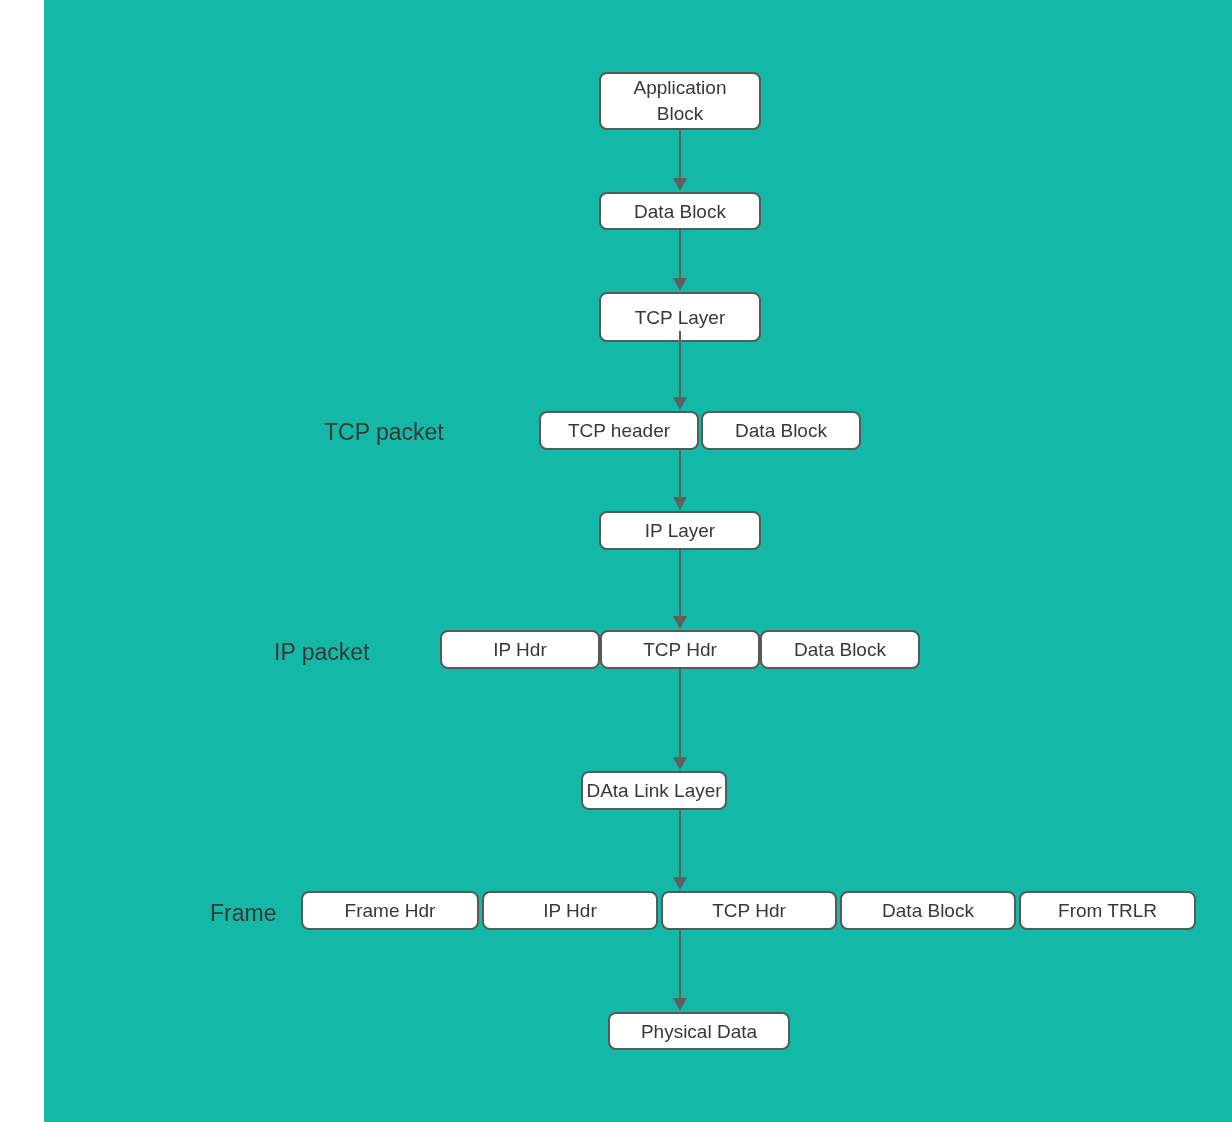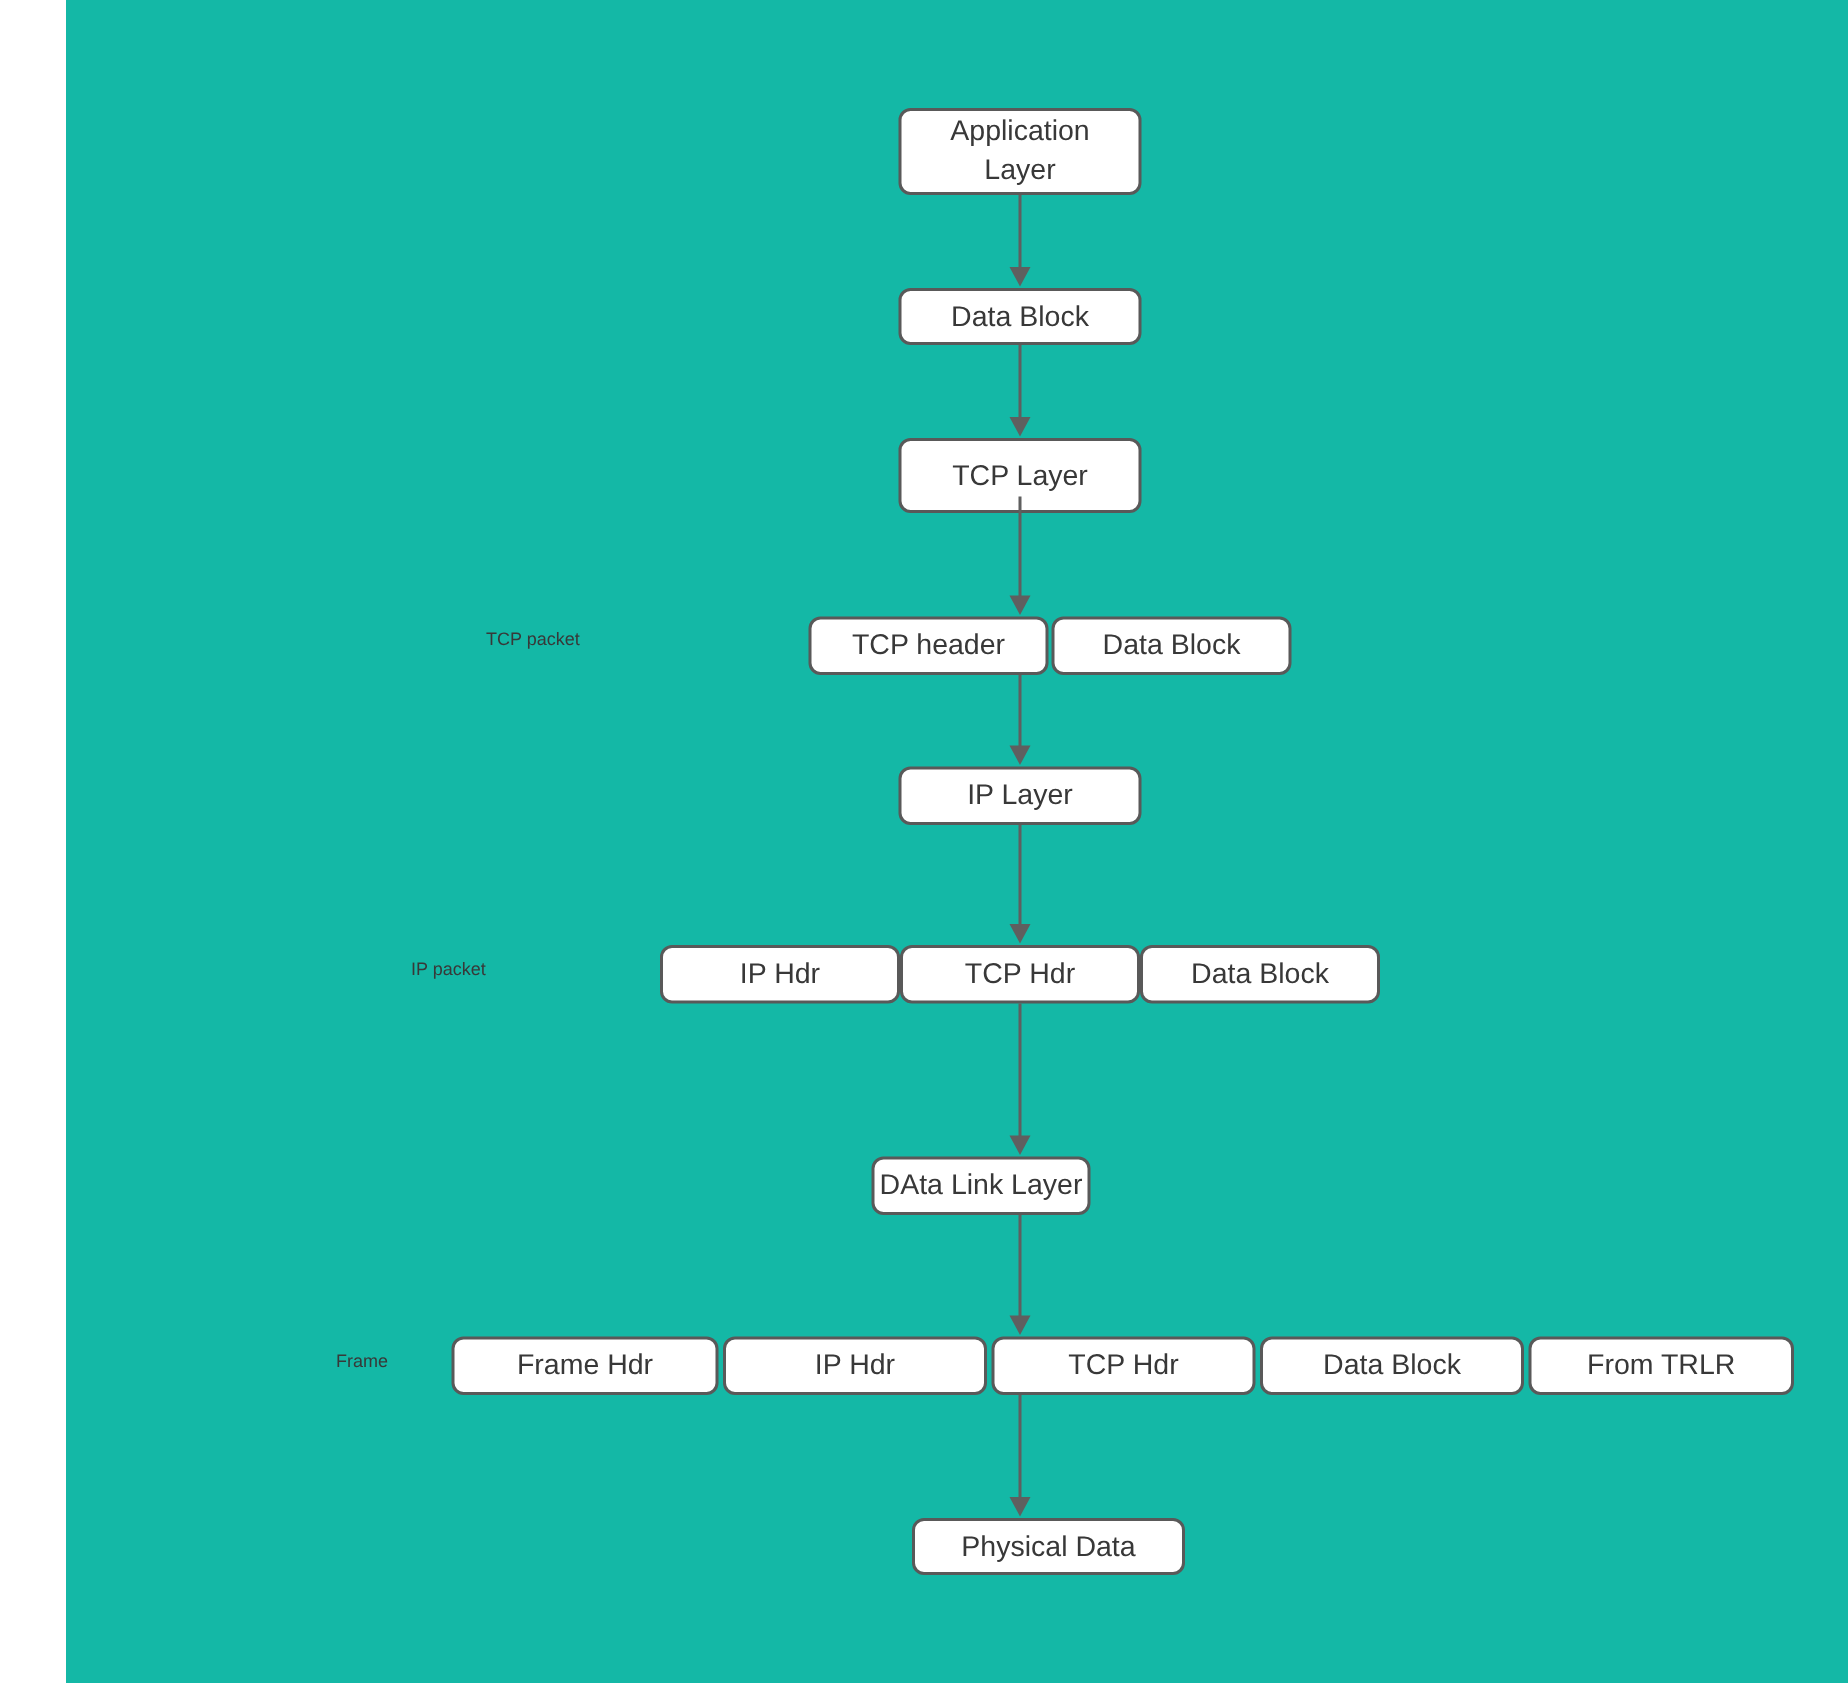--- a/index.html
+++ b/index.html
@@ -30,21 +30,21 @@
     line-height: 25px;
     color: #383838;
     white-space: nowrap;
   }
   .node .two-line {
     white-space: normal;
     line-height: 26px;
   }
   .side-label {
     position: absolute;
-    font-size: 12px;
+    font-size: 23px;
     color: #383838;
     white-space: nowrap;
   }
   .arrow {
     position: absolute;
     width: 14px;
   }
   .arrow::before {
     content: "";
     position: absolute;
@@ -65,21 +65,21 @@
     border-right: 7px solid transparent;
     border-top: 13px solid #5f5f5f;
   }
 </style>
 </head>
 <body>
 
 <div class="canvas">
 
   <div class="node" style="left:555px; top:72px; width:162px; height:58px;">
-    <div class="two-line"><span>Application</span><br><span>Layer</span></div>
+    <div class="two-line"><span>Application</span><br><span>Block</span></div>
   </div>
 
   <div class="node" style="left:555px; top:192px; width:162px; height:38px;">
     <span>Data Block</span>
   </div>
 
   <div class="node" style="left:555px; top:292px; width:162px; height:50px;text-align:right;">
     <span>TCP Layer</span>
   </div>
 
@@ -105,21 +105,21 @@
     <span>TCP Hdr</span>
   </div>
   <div class="node" style="left:716px; top:630px; width:160px; height:39px;">
     <span>Data Block</span>
   </div>
 
   <div class="node" style="left:537px; top:771px; width:146px; height:39px;">
     <span>DAta Link Layer</span>
   </div>
 
-  <div class="side-label" style="left:180px; top:900px;">Frame</div>
+  <div class="side-label" style="left:166px; top:900px;">Frame</div>
 
   <div class="node" style="left:257px; top:891px; width:178px; height:39px;">
     <span>Frame Hdr</span>
   </div>
   <div class="node" style="left:438px; top:891px; width:176px; height:39px;">
     <span>IP Hdr</span>
   </div>
   <div class="node" style="left:617px; top:891px; width:176px; height:39px;">
     <span>TCP Hdr</span>
   </div>

